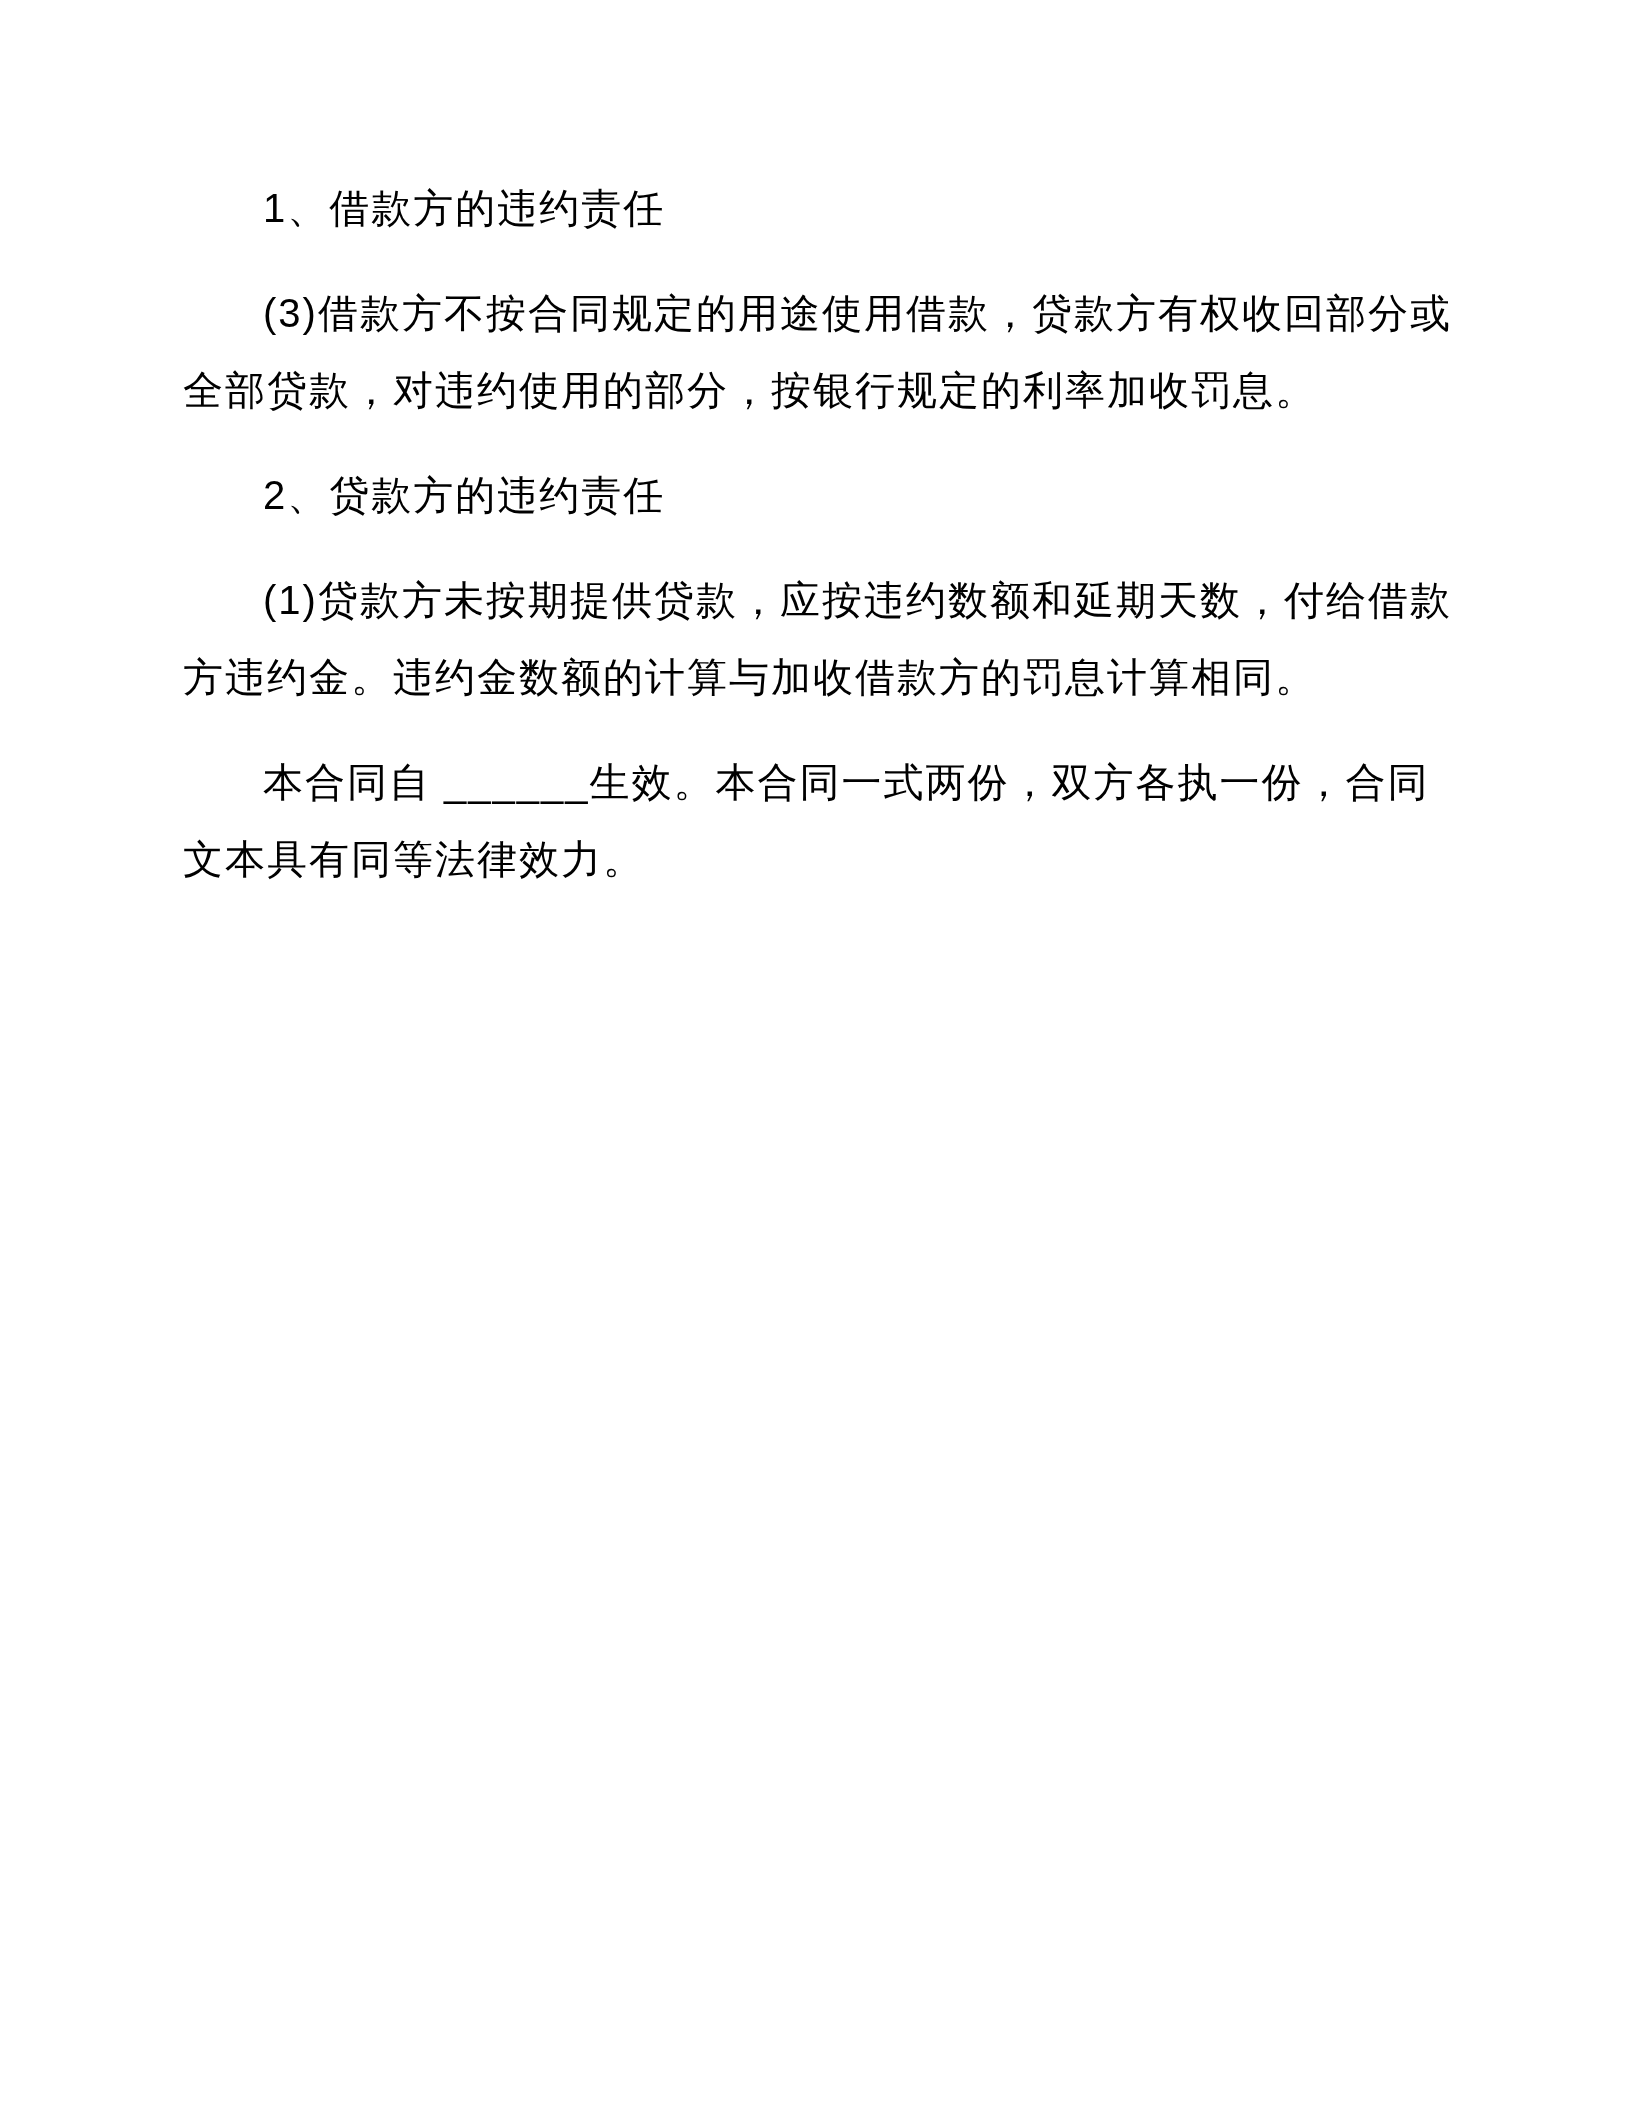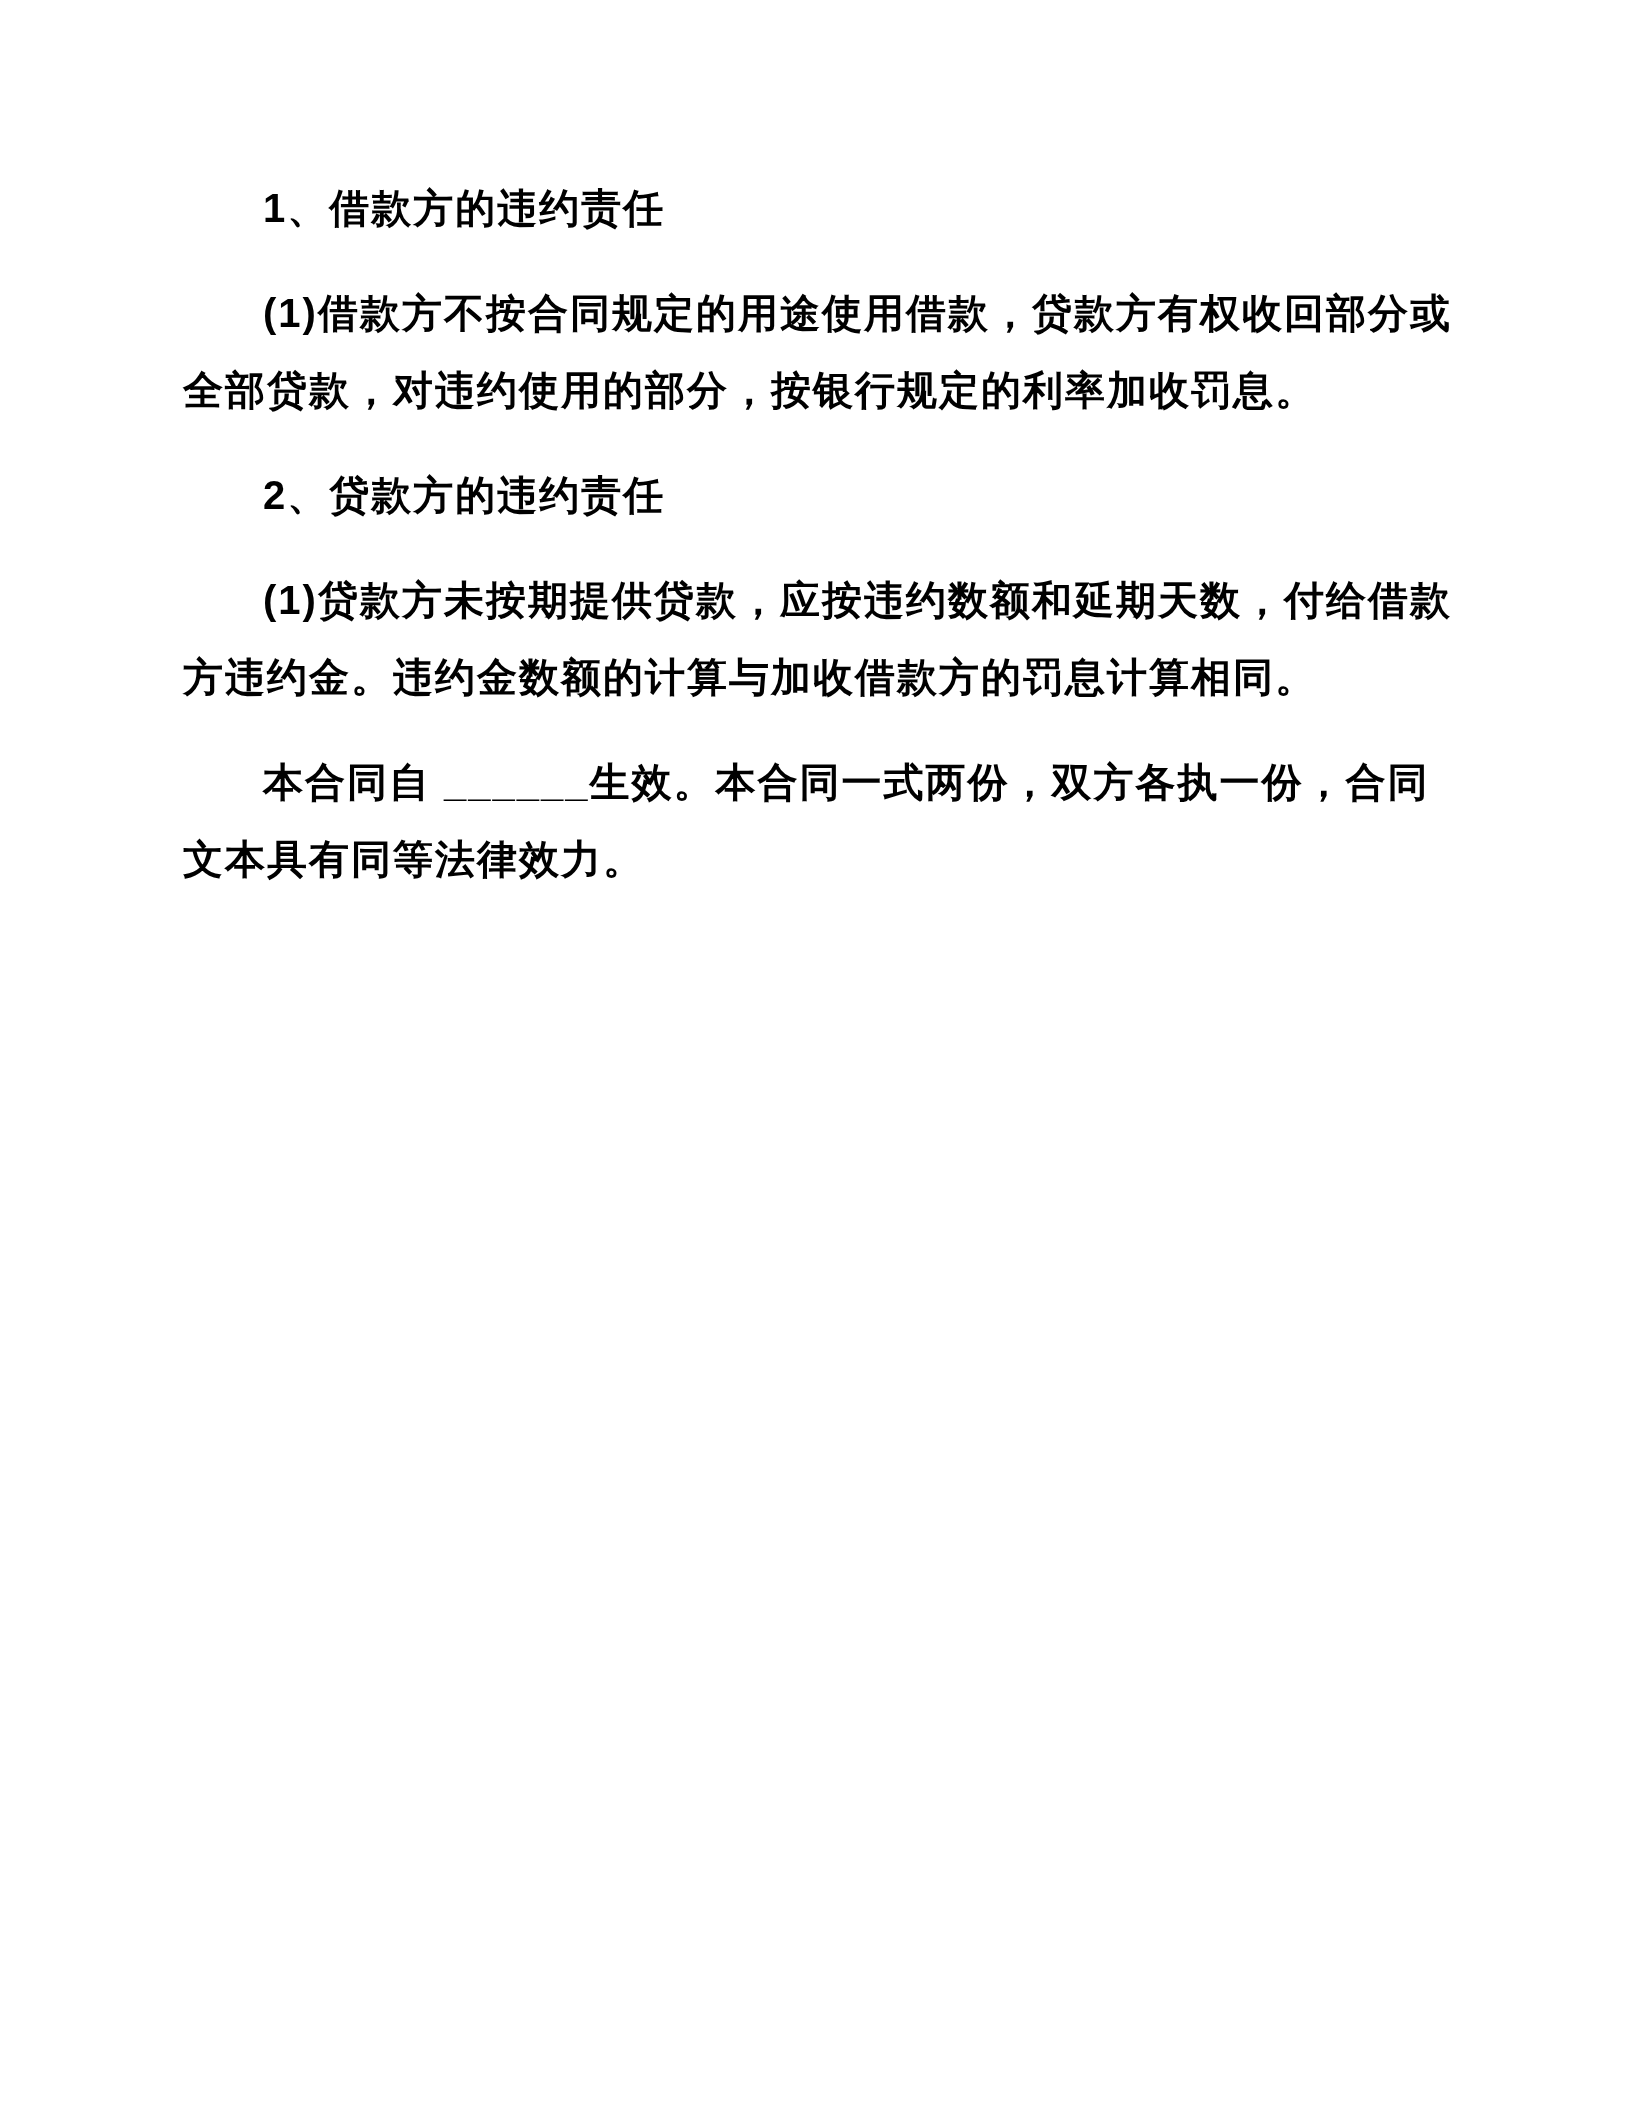--- a/index.html
+++ b/index.html
@@ -13,36 +13,36 @@
     height: 2112px;
     margin: 0 auto;
     background: #ffffff;
     box-sizing: border-box;
     padding: 170px 176px 0 183px;
     overflow: hidden;
   }
   .doc {
     color: #000000;
     font-family: "Liberation Sans", "DejaVu Sans", sans-serif;
-    font-weight: bold;
+    font-weight: normal;
   }
   .doc p {
     margin: 0 0 28px 0;
     font-size: 40px;
     line-height: 77px;
     letter-spacing: 2px;
     text-indent: 2em;
     word-break: break-all;
     white-space: pre-wrap;
   }
 </style>
 </head>
 <body>
 
 <div class="page">
   <div class="doc">
     <p>1、借款方的违约责任</p>
-    <p>(1)借款方不按合同规定的用途使用借款，贷款方有权收回部分或全部贷款，对违约使用的部分，按银行规定的利率加收罚息。</p>
+    <p>(3)借款方不按合同规定的用途使用借款，贷款方有权收回部分或全部贷款，对违约使用的部分，按银行规定的利率加收罚息。</p>
     <p>2、贷款方的违约责任</p>
     <p>(1)贷款方未按期提供贷款，应按违约数额和延期天数，付给借款方违约金。违约金数额的计算与加收借款方的罚息计算相同。</p>
     <p>本合同自 ______生效。本合同一式两份，双方各执一份，合同文本具有同等法律效力。</p>
   </div>
 </div>
 
 </body></html>

